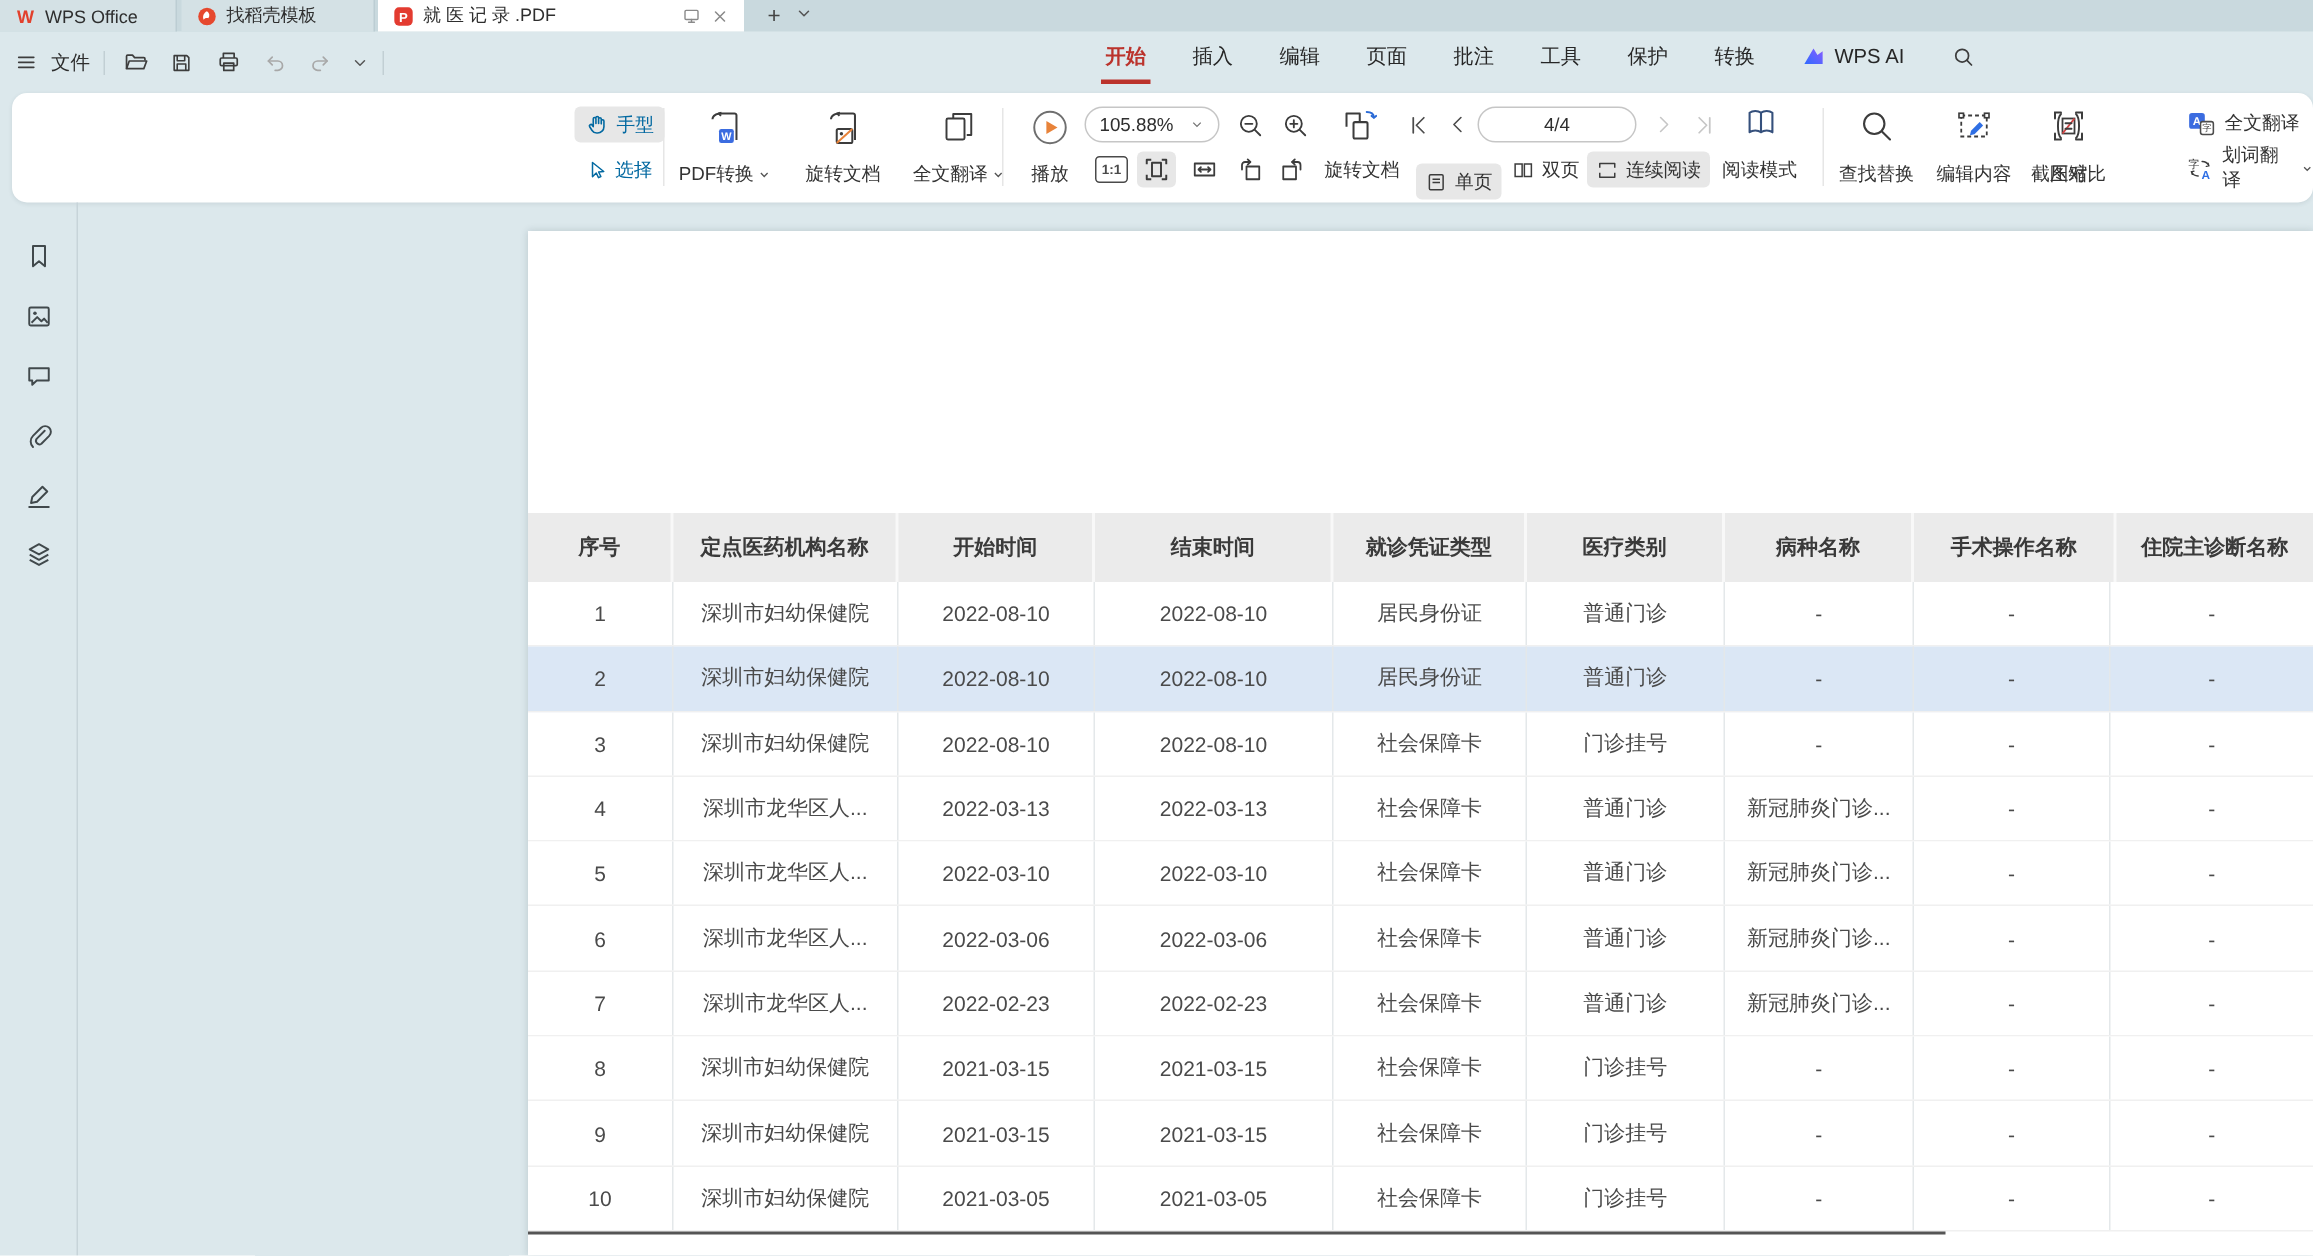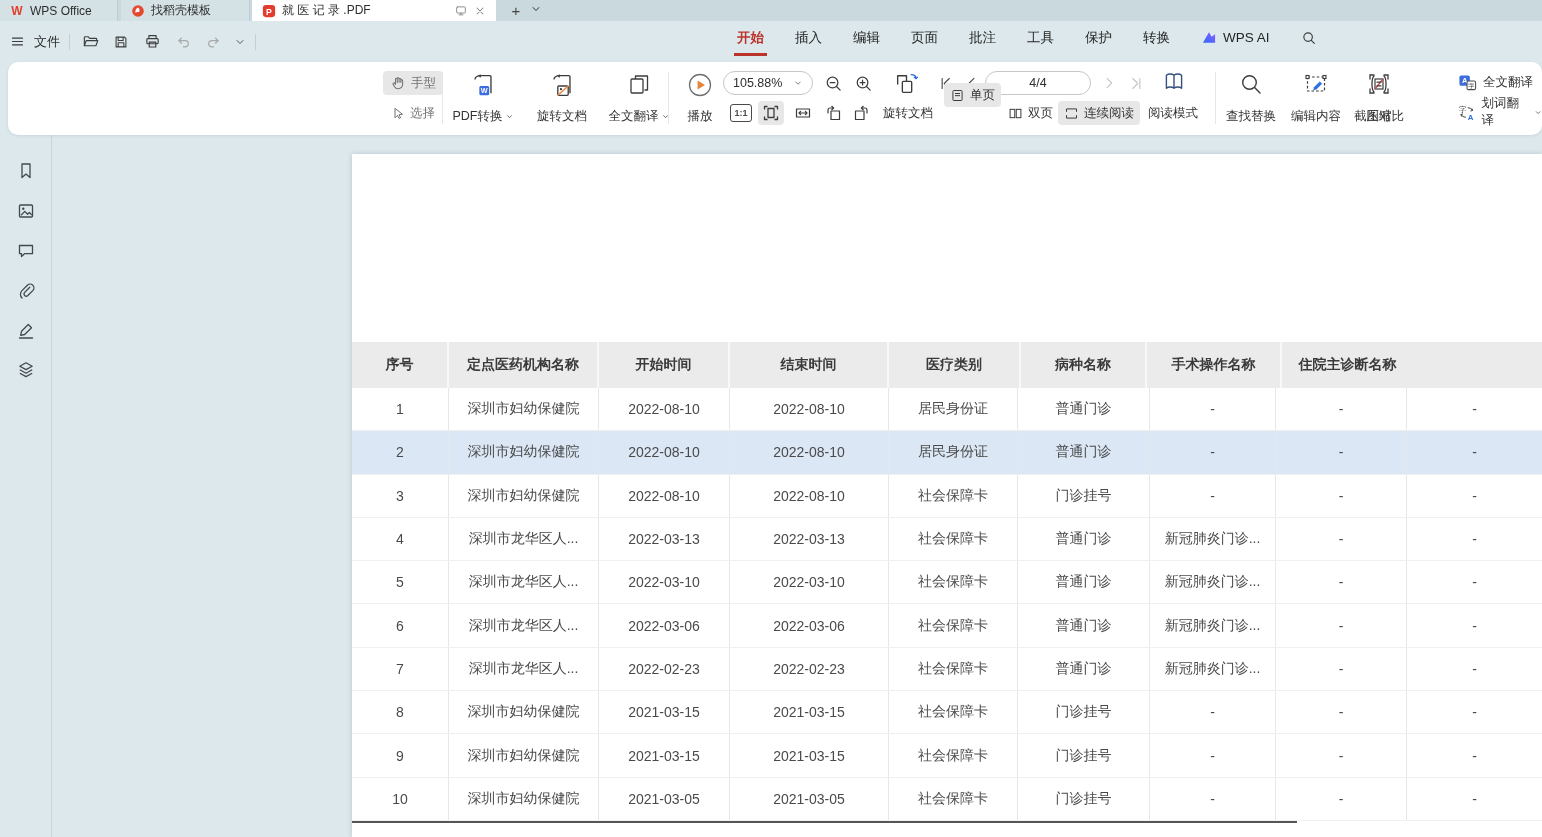--- a/index.html
+++ b/index.html
@@ -28,21 +28,21 @@
   #menu-slot { display:contents; }
   .menu-item { position:relative; cursor:default; }
   .menu-item.active { color:#bb332c; font-weight:bold; }
   .menu-item.active::after { content:""; position:absolute; left:-3px; right:-3px; bottom:-9px; height:3px; background:#bb332c; }
   .wps-ai { display:flex; align-items:center; gap:6px; font-size:13.5px; color:#262626; }
 
   
   .toolbar { position:absolute; top:62px; left:8px; width:1534px; height:73px; background:#fff;
              border-radius:10px; box-shadow:0 1px 3px rgba(40,60,70,.10); }
   .tbtn { position:absolute; height:24px; display:flex; align-items:center; gap:5px; padding:0 7px;
-          border-radius:4px; font-size:12.5px; color:#737373; }
+          border-radius:4px; font-size:12.5px; color:#0369a1; }
   .vbtn { position:absolute; top:8px; height:58px; display:flex; flex-direction:column; align-items:center;
           justify-content:space-between; padding:2px 0 3px; font-size:12.5px; color:#333; }
   .vbtn .lbl { display:flex; align-items:center; gap:2px; white-space:nowrap; }
   .ibtn { position:absolute; width:26px; height:24px; display:flex; align-items:center; justify-content:center;
           border-radius:4px; color:#3c3c3c; }
   .lbtn { position:absolute; height:24px; display:flex; align-items:center; gap:5px; padding:0 6px;
           font-size:12.5px; color:#333; border-radius:4px; white-space:nowrap; }
   .on { background:#e7e7e7; }
   .tsep { position:absolute; top:10px; width:1px; height:52px; background:#e6e6e6; }
   .zoom-select { position:absolute; left:715px; top:9px; width:90px; height:24px; border:1px solid #c6c6c6;
@@ -358,21 +358,21 @@
       <g fill="none" stroke="#3c3c3c" stroke-width="1.2" stroke-linejoin="round" stroke-linecap="round">
         <rect x="2.5" y="7" width="8.5" height="8.5"></rect>
           <path d="M8.5 4H12a2 2 0 0 1 2 2v3"></path>
           <path d="M10.2 2.3L8.4 4l1.8 1.7"></path>
       </g>
     </svg>
   </div>
   <div class="lbtn" style="left:869px;top:39px;">
     <span>旋转文档</span>
   </div>
-  <div class="lbtn on" style="left:936px;top:21px;text-align:right;">
+  <div class="lbtn on" style="left:936px;top:47px;text-align:right;">
     <svg width="15" height="15" viewBox="0 0 18 18">
       <g fill="none" stroke="#3c3c3c" stroke-width="1.2" stroke-linejoin="round">
         <rect x="3.5" y="3" width="11" height="12" rx="1"></rect>
           <path d="M6 6.6h6M6 9.2h6"></path>
       </g>
     </svg>
     <span>单页</span>
   </div>
   <div class="lbtn" style="left:994px;top:39px;text-align:right;">
     <svg width="15" height="15" viewBox="0 0 18 18">
@@ -503,20 +503,21 @@
   </div>
 </div>
 
 <div class="page">
   <div class="doc-table">
       <div class="trow head">
         <div class="tcell" style="width: 97px;">序号</div>
         <div class="tcell" style="width: 150px;">定点医药机构名称</div>
         <div class="tcell" style="width: 131px;">开始时间</div>
         <div class="tcell" style="width: 159px;">结束时间</div>
+        <div class="tcell" style="width: 129px;">就诊凭证类型</div>
         <div class="tcell" style="width: 132px;">医疗类别</div>
         <div class="tcell" style="width: 126px;">病种名称</div>
         <div class="tcell" style="width: 135px;">手术操作名称</div>
         <div class="tcell" style="width: 131px;">住院主诊断名称</div>
       </div>
       <div class="trow body">
         <div class="tcell" style="width: 97px;">1</div>
         <div class="tcell" style="width: 150px;">深圳市妇幼保健院</div>
         <div class="tcell" style="width: 131px;">2022-08-10</div>
         <div class="tcell" style="width: 159px;">2022-08-10</div>

